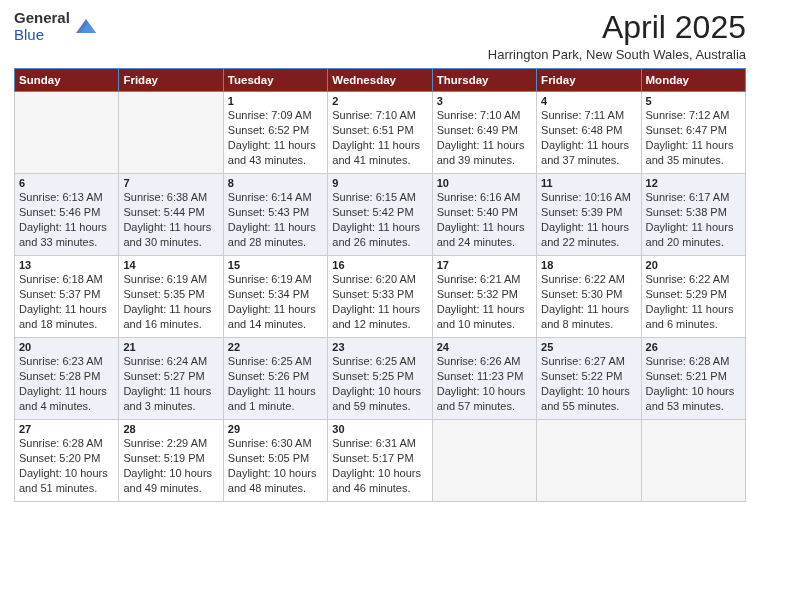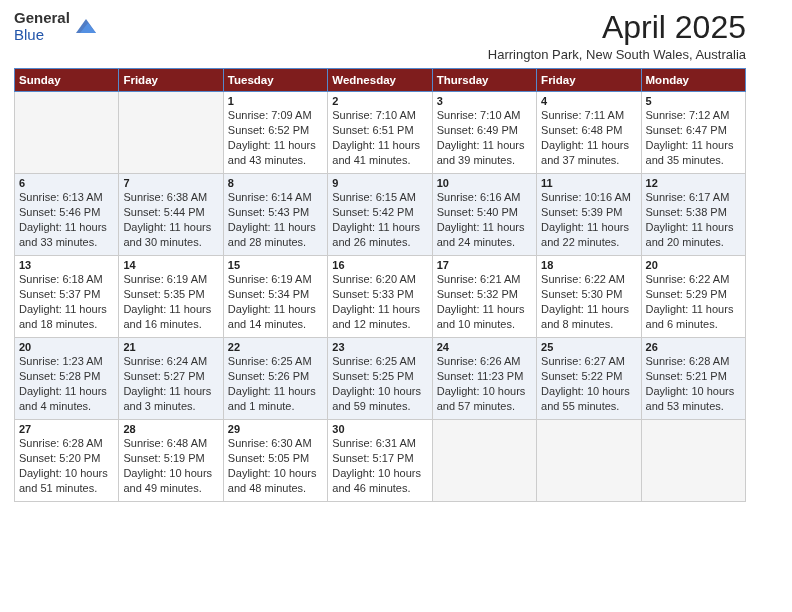--- a/index.html
+++ b/index.html
@@ -256,21 +256,21 @@
           <td>
             <span class="day-number">20</span>
             <div class="day-info">Sunrise: 6:22 AM
 Sunset: 5:29 PM
 Daylight: 11 hours and 6 minutes.</div>
           </td>
         </tr>
         <tr class="row-alt">
           <td>
             <span class="day-number">20</span>
-            <div class="day-info">Sunrise: 1:23 AM
+            <div class="day-info">Sunrise: 6:23 AM
 Sunset: 5:28 PM
 Daylight: 11 hours and 4 minutes.</div>
           </td>
           <td>
             <span class="day-number">21</span>
             <div class="day-info">Sunrise: 6:24 AM
 Sunset: 5:27 PM
 Daylight: 11 hours and 3 minutes.</div>
           </td>
           <td>
@@ -306,21 +306,21 @@
         </tr>
         <tr>
           <td>
             <span class="day-number">27</span>
             <div class="day-info">Sunrise: 6:28 AM
 Sunset: 5:20 PM
 Daylight: 10 hours and 51 minutes.</div>
           </td>
           <td>
             <span class="day-number">28</span>
-            <div class="day-info">Sunrise: 6:48 AM
+            <div class="day-info">Sunrise: 2:29 AM
 Sunset: 5:19 PM
 Daylight: 10 hours and 49 minutes.</div>
           </td>
           <td>
             <span class="day-number">29</span>
             <div class="day-info">Sunrise: 6:30 AM
 Sunset: 5:05 PM
 Daylight: 10 hours and 48 minutes.</div>
           </td>
           <td>

